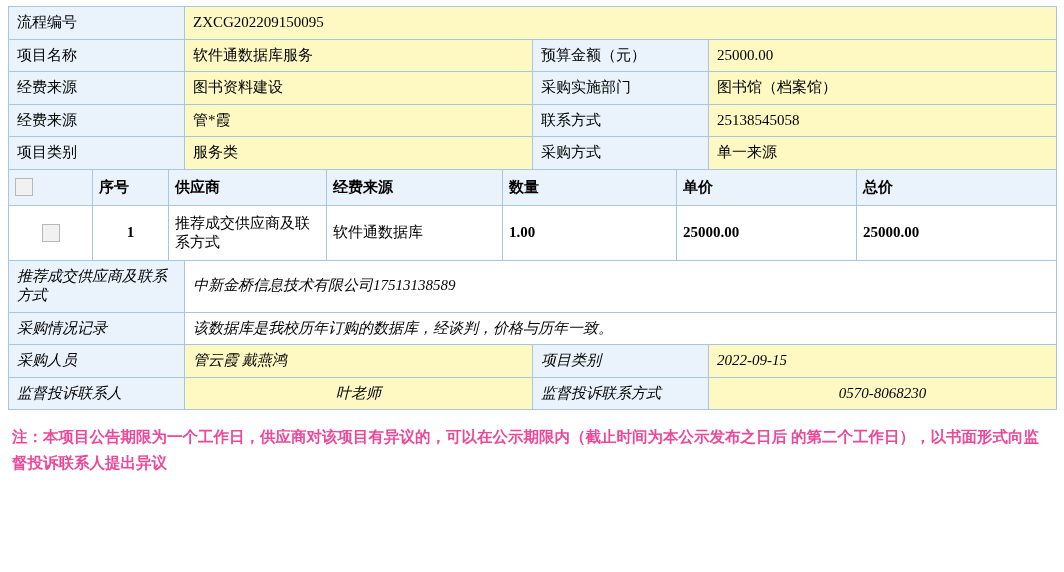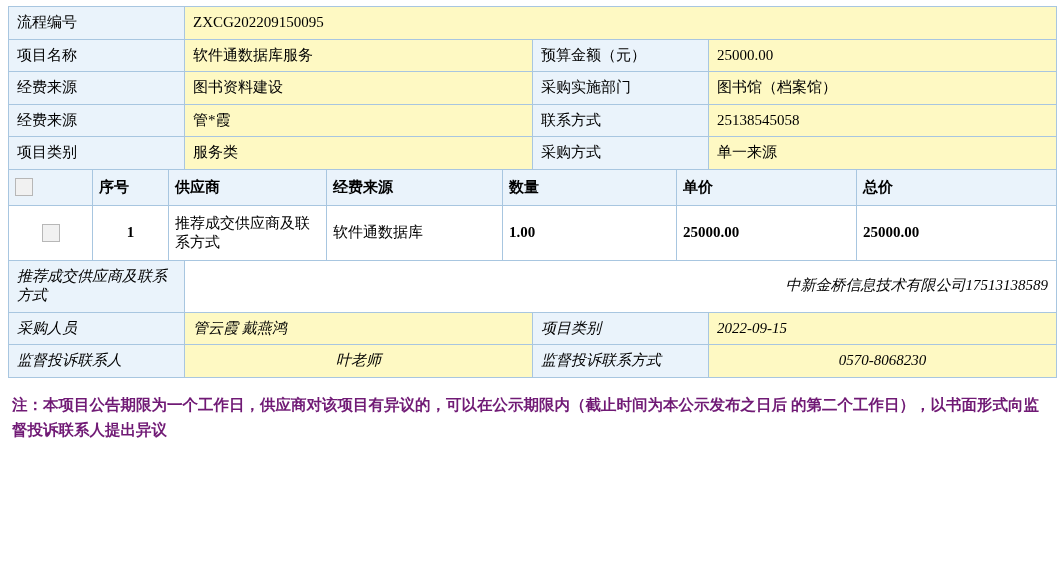--- a/index.html
+++ b/index.html
@@ -89,23 +89,23 @@
   .col-qty { width: 174px; }
   .col-price { width: 180px; }
   .col-total { width: 178px; }
   .bold { font-weight: bold; }
   .center { text-align: center; }
   .note {
     margin: 14px 6px 0 4px;
     font-weight: bold;
     font-size: 15.5px;
     line-height: 1.65;
-    color: #701a75;
-  }
-  .wide-value { background:#ffffff;text-align:right; }
+    color: #ec4899;
+  }
+  .wide-value { background:#ffffff; }
 </style>
 </head>
 <body>
 
 <div class="page">
 
   <table class="main">
     <colgroup>
       <col style="width:176px">
       <col style="width:348px">
@@ -188,20 +188,24 @@
       <col style="width:348px">
       <col style="width:176px">
       <col style="width:348px">
     </colgroup>
     <tbody>
       <tr>
         <td class="label-cell">推荐成交供应商及联系方式</td>
         <td class="wide-value" colspan="3">中新金桥信息技术有限公司17513138589</td>
       </tr>
       <tr>
+        <td class="label-cell">采购情况记录</td>
+        <td class="wide-value" colspan="3">该数据库是我校历年订购的数据库，经谈判，价格与历年一致。</td>
+      </tr>
+      <tr>
         <td class="label-cell">采购人员</td>
         <td class="value-cell">管云霞  戴燕鸿</td>
         <td class="label-cell2">项目类别</td>
         <td class="value-cell bold">2022-09-15</td>
       </tr>
       <tr>
         <td class="label-cell">监督投诉联系人</td>
         <td class="value-cell center">叶老师</td>
         <td class="label-cell2">监督投诉联系方式</td>
         <td class="value-cell center bold">0570-8068230</td>

